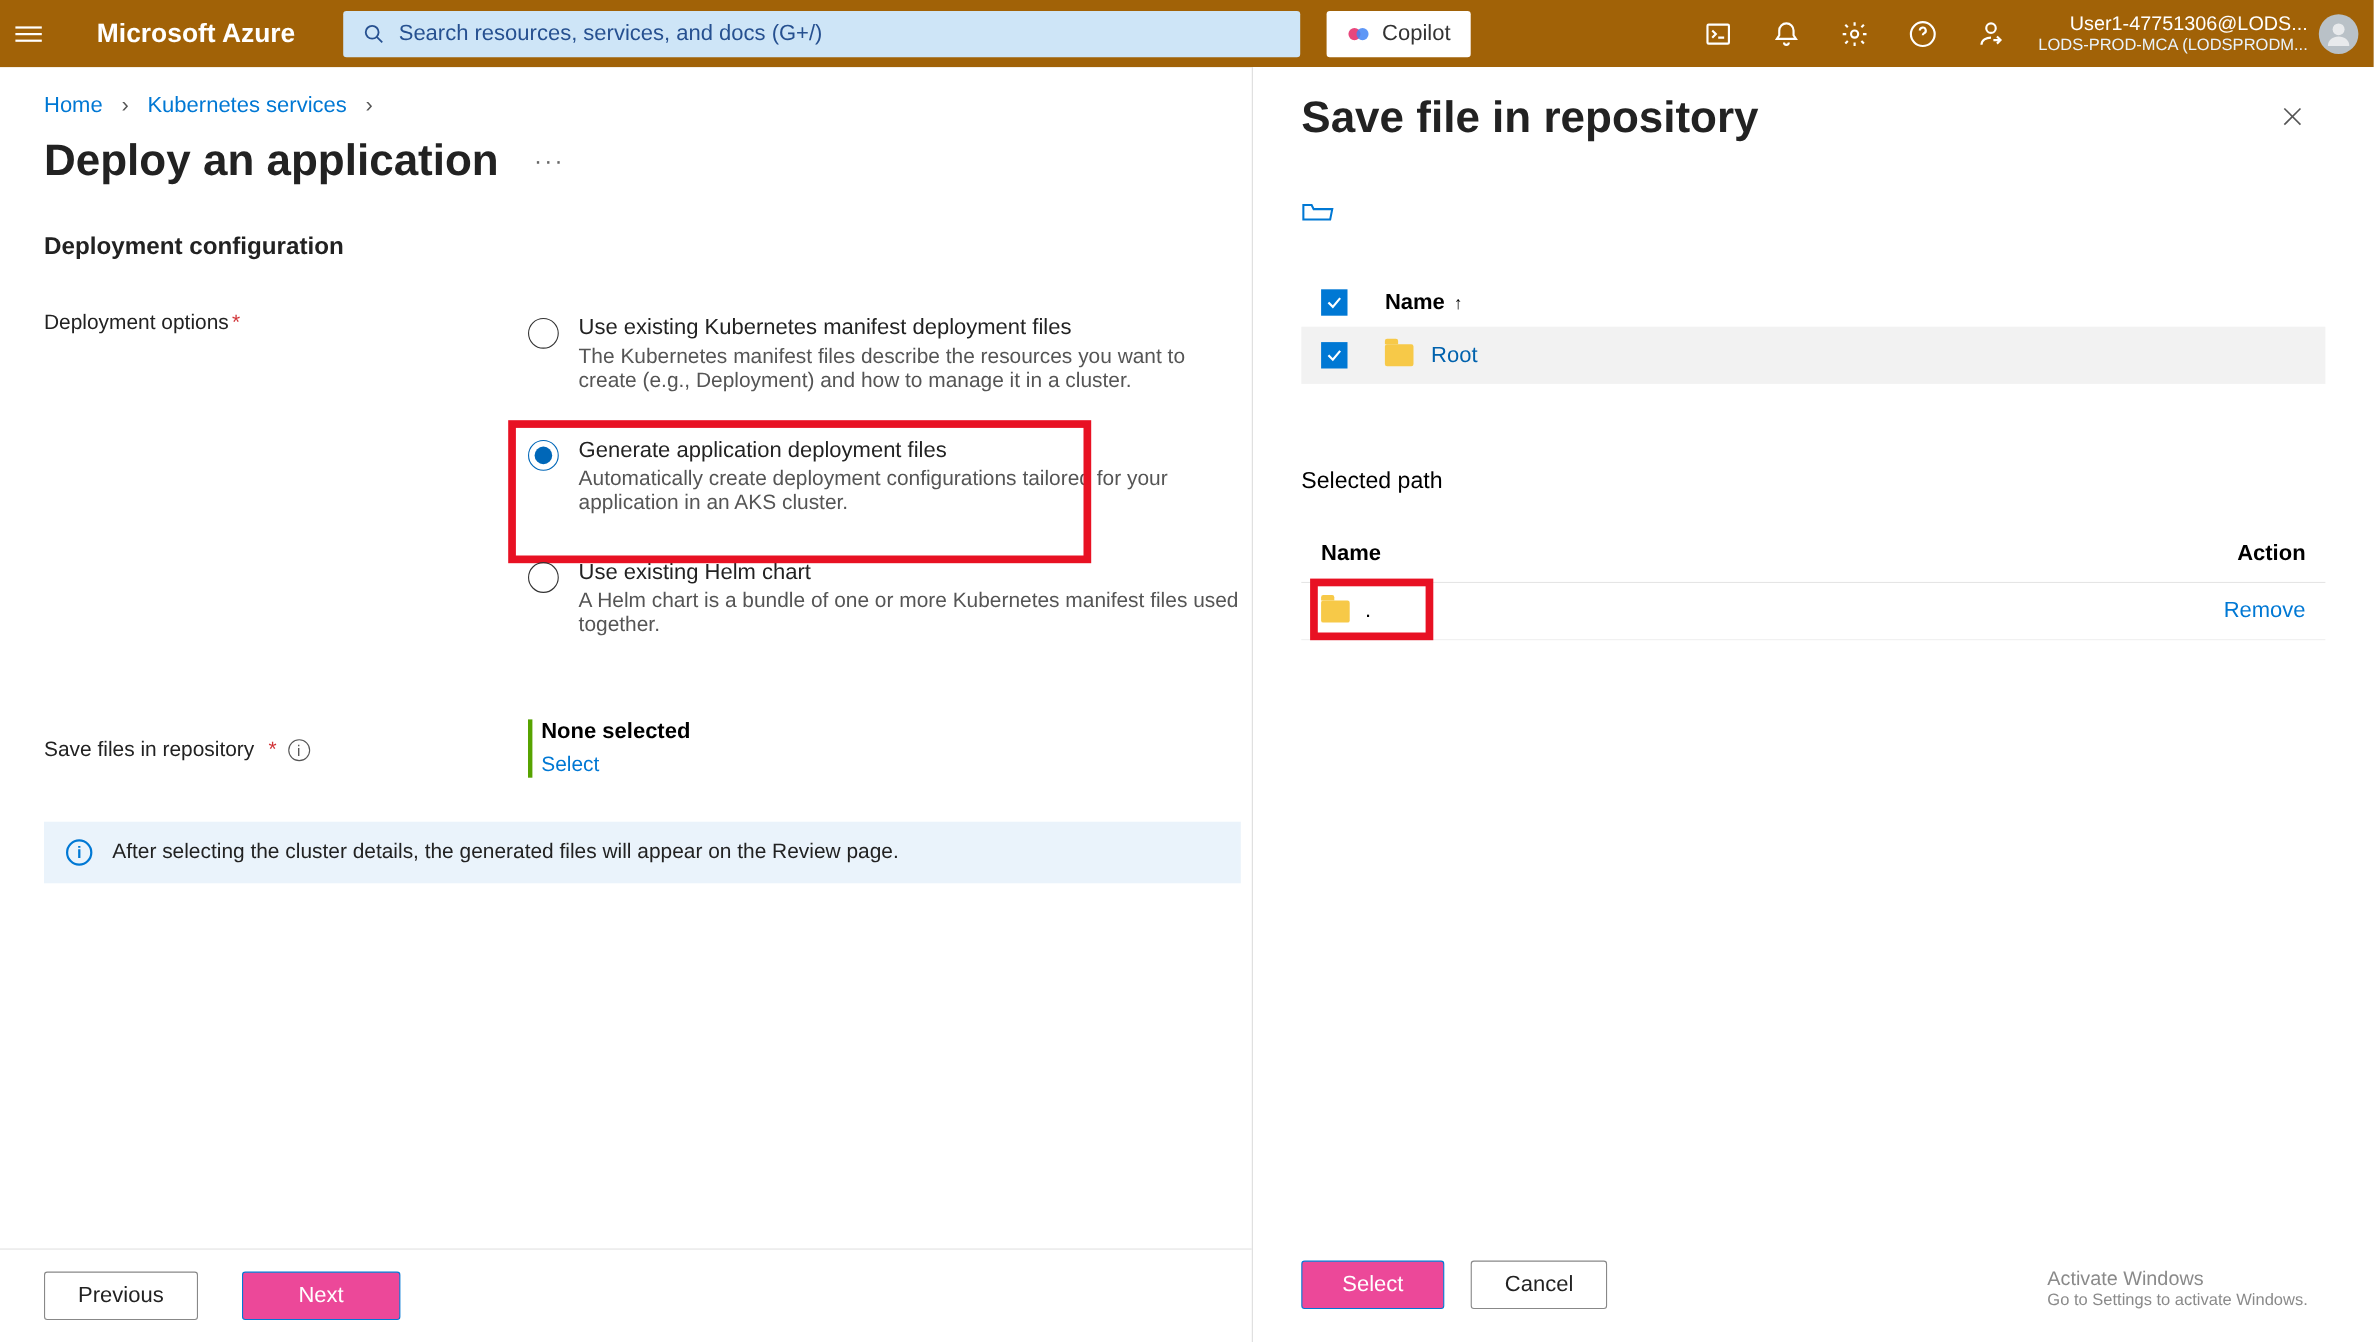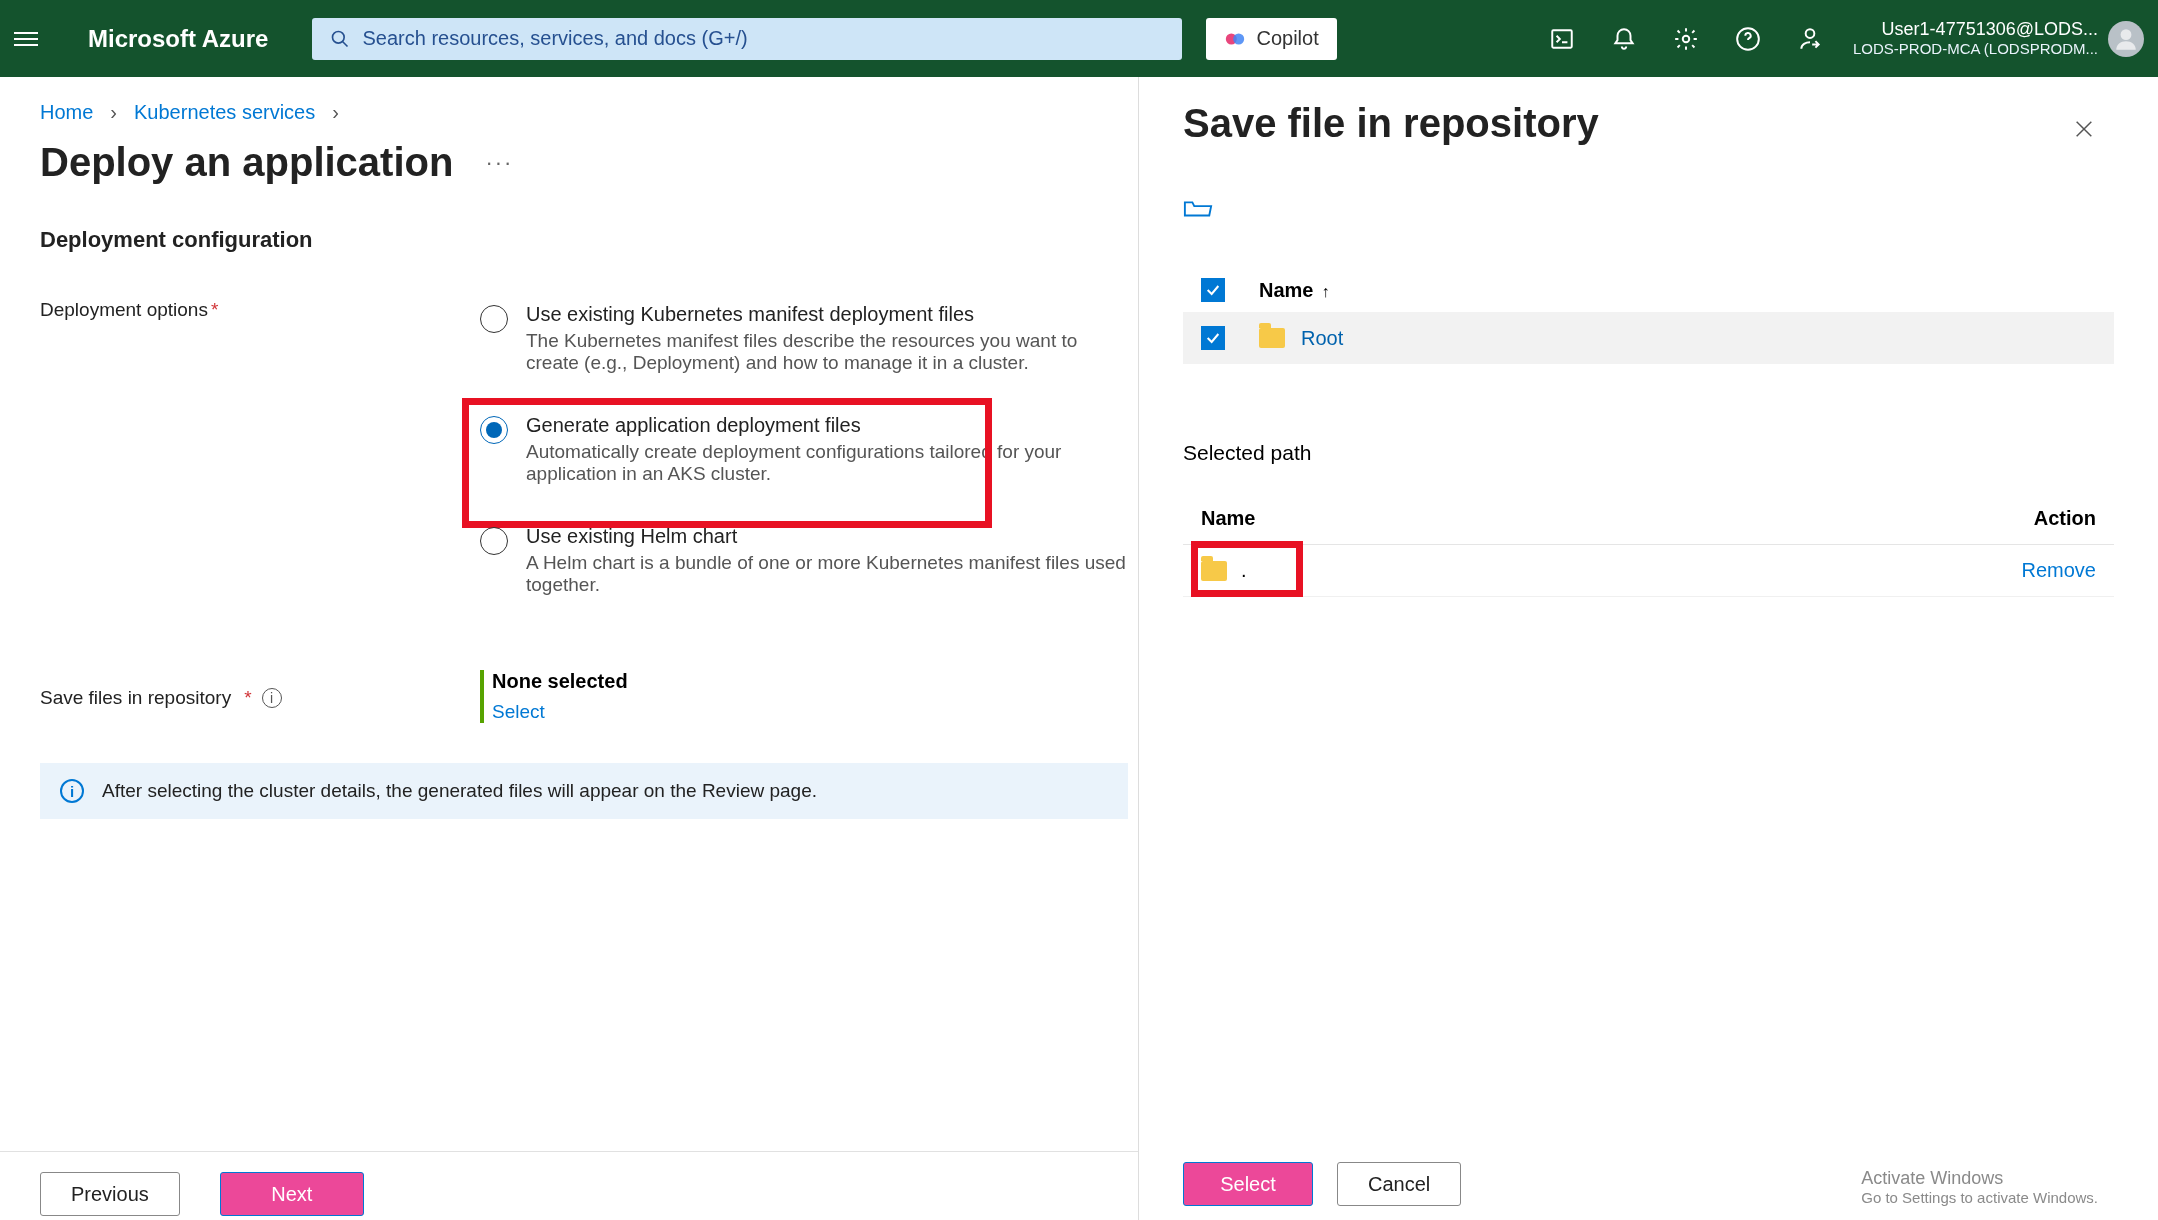--- a/index.html
+++ b/index.html
@@ -1,19 +1,19 @@
 <!DOCTYPE html>
 <html><head>
 <meta charset="utf-8">
 <style>
   * { box-sizing: border-box; margin: 0; padding: 0; font-family: 'Segoe UI', Tahoma, sans-serif; }
   body { background: #fff; overflow: hidden; width: 2158px; height: 1220px; transform-origin: top left; }
 
   
-  .topbar { height: 77px; background: #14532d; display: flex; align-items: center; color: #fff; padding: 0 14px; }
+  .topbar { height: 61px; background: #a16207; display: flex; align-items: center; color: #fff; padding: 0 14px; }
   .hamburger { width: 24px; height: 24px; display:flex; flex-direction:column; justify-content:space-around; padding:3px 0; margin-right:50px; cursor:pointer;}
   .hamburger span { height:2px; background:#fff; }
   .brand { font-size: 24px; font-weight:600; margin-right: 44px; }
   .search-wrap { flex:0 0 870px; height:42px; background:#cee5f7; border-radius:3px; display:flex; align-items:center; padding:0 18px; }
   .search-wrap svg { margin-right:12px; }
   .search-wrap input { border:none; background:transparent; font-size:20px; color:#13296b; flex:1; outline:none; }
   .search-wrap input::placeholder { color:#265090; }
   .copilot-btn { margin-left:24px; height:42px; background:#fff; border-radius:3px; display:flex; align-items:center; padding:0 18px; gap:10px; font-size:20px; color:#333; cursor:pointer;}
   .spacer { flex:1; }
   .icon-row { display:flex; gap:36px; align-items:center; margin-right:30px; }
@@ -57,21 +57,21 @@
   .info-banner { background:#eaf3fb; padding:16px 20px; display:flex; align-items:center; gap:18px; margin-top:24px; font-size:19px; color:#222;}
   .info-banner .bi { width:24px;height:24px;border:2px solid #0078d4;border-radius:50%;display:flex;align-items:center;justify-content:center;color:#0078d4;font-weight:700;font-size:15px;}
 
   .bottom-bar { position:absolute; left:0; right:0; bottom:0; border-top:1px solid #e1e1e1; padding:20px 40px; display:flex; gap:40px; background:#fff;}
   .btn { height:44px; padding:0 30px; font-size:20px; border-radius:3px; cursor:pointer; display:flex; align-items:center; justify-content:center;}
   .btn-default { background:#fff; border:1px solid #888; color:#222;}
   .btn-primary { background:#ec4899; border:1px solid #0078d4; color:#fff; min-width:144px;}
 
   
   .right-panel { width:1020px; border-left:1px solid #ddd; background:#fff; display:flex; flex-direction:column; position:relative;}
-  .rp-header { display:flex; justify-content:space-between; align-items:flex-end; padding:24px 63px 10px 44px;}
+  .rp-header { display:flex; justify-content:space-between; align-items:flex-start; padding:24px 63px 10px 44px;}
   .rp-title { font-size:40px; font-weight:600; color:#222; }
   .close-x { font-size:22px; color:#555; cursor:pointer; padding-top:10px;}
   .rp-body { padding:40px 44px 0 44px; flex:1; }
   .folder-open-ic { width:30px; height:24px; }
 
   .file-table { margin-top:44px; }
   .ft-head { display:flex; align-items:center; gap:34px; padding:10px 18px; font-size:20px; font-weight:600;}
   .chk { width:24px;height:24px;background:#0078d4;display:flex;align-items:center;justify-content:center;color:#fff;cursor:pointer;}
   .sort-arrow { margin-left:8px; font-size:16px;}
   .ft-row { display:flex; align-items:center; gap:34px; padding:14px 18px; background:#f2f2f2; }

